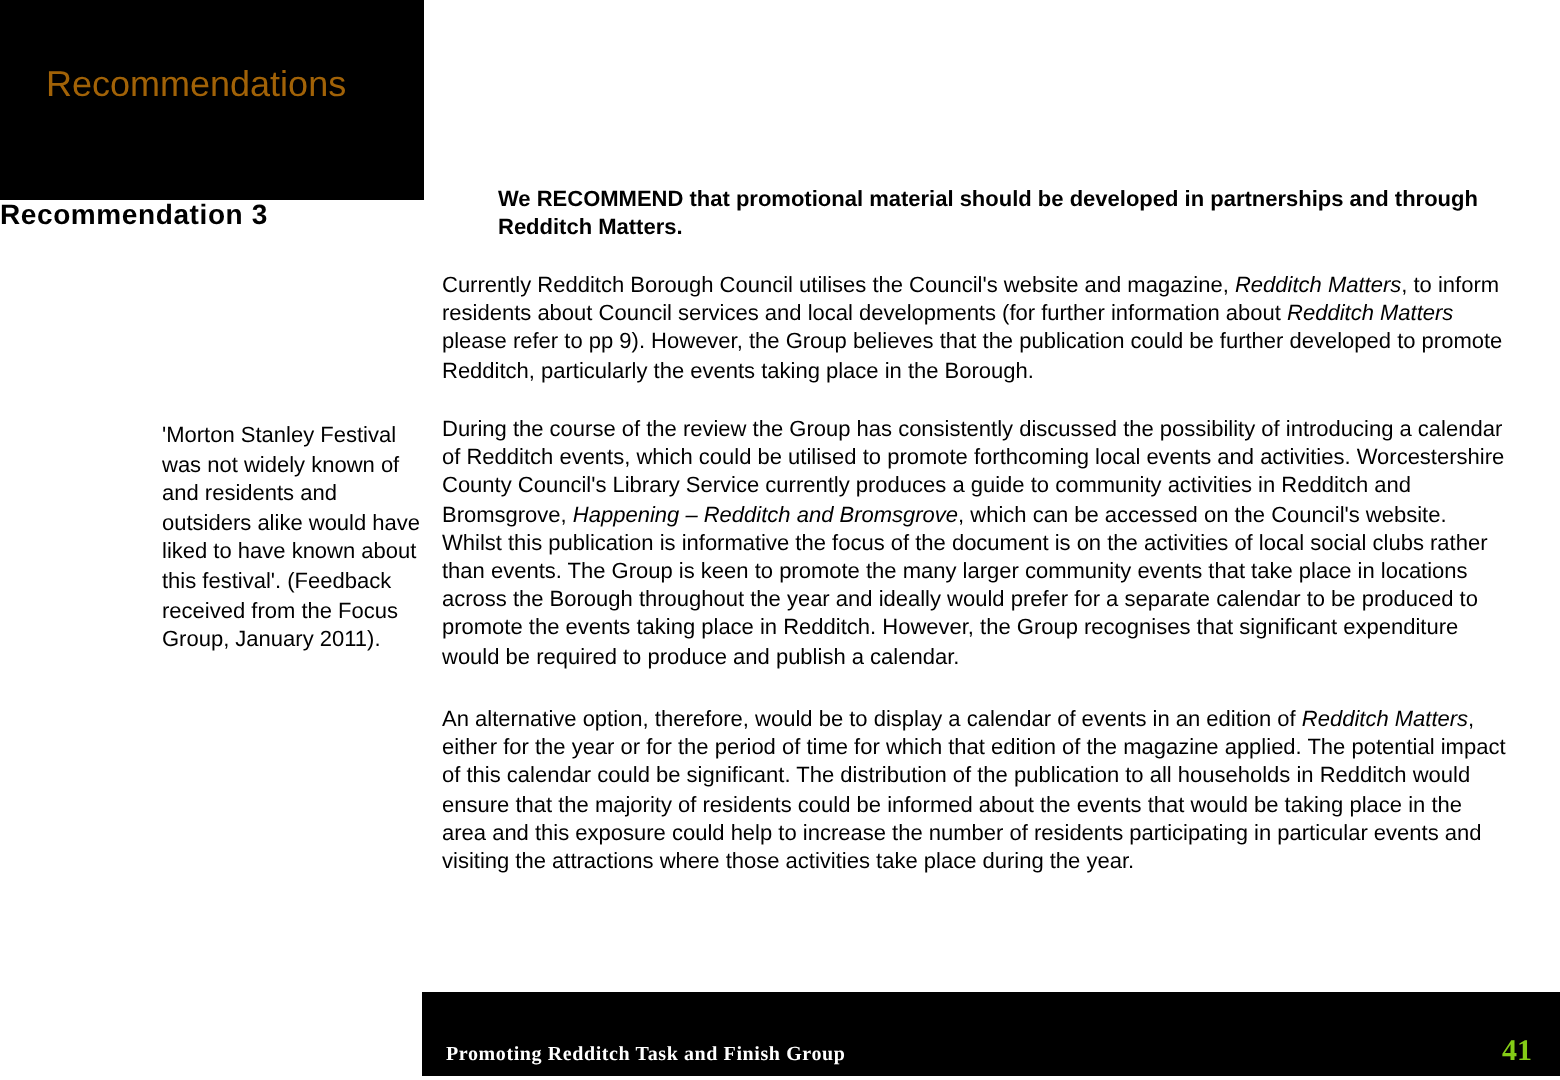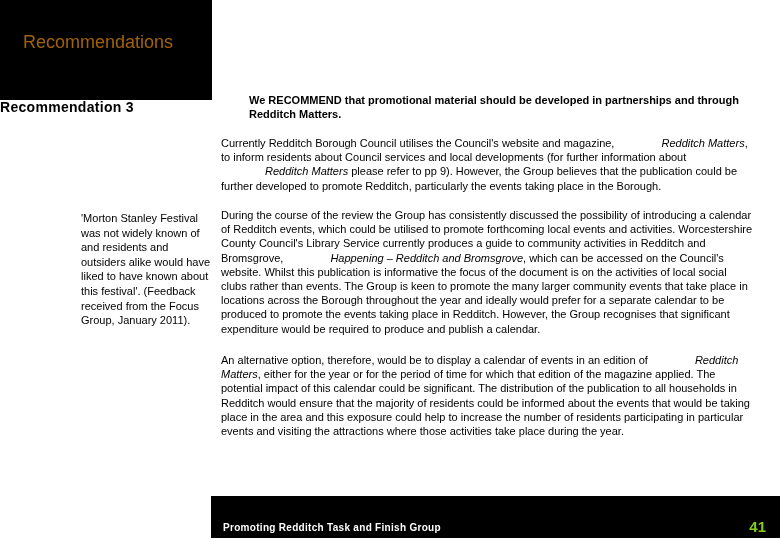--- a/index.html
+++ b/index.html
@@ -21,31 +21,32 @@
       font-size: 14px; font-weight: bold; letter-spacing: 0.3px;
     }
     .rec-text {
       position: absolute; left: 221px; top: 93px; width: 530px;
       font-size: 11px; font-weight: bold; line-height: 14px; margin-left: 28px;
     }
     .para {
       position: absolute; left: 221px; width: 532px;
       font-size: 11px; line-height: 14.2px;
     }
-    .para em { font-style: italic; margin-left: 44px; }
+    .para em { font-style: italic; }
     #p1 { top: 136px; }
     #p2 { top: 208px; }
     #p3 { top: 353px; }
     .quote {
       position: absolute; left: 46px; top: 211px; width: 132px;
       font-size: 11px; line-height: 14.6px; margin-left: 35px;
     }
     .footer-bar {
       position: absolute; left: 211px; top: 496px; width: 569px; height: 42px;
       background: #000000;
+      font-family: Liberation Serif, serif;
     }
     .footer-text {
       position: absolute; left: 12px; top: 26px;
       color: #ffffff; font-size: 10px; font-weight: bold; letter-spacing: 0.3px;
     }
     .page-num {
       position: absolute; right: 14px; top: 22px;
       color: #84cc16; font-size: 15px; font-weight: bold;
     }
   </style>

